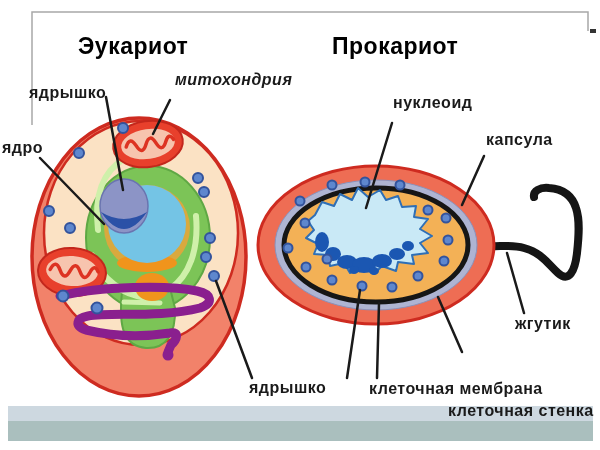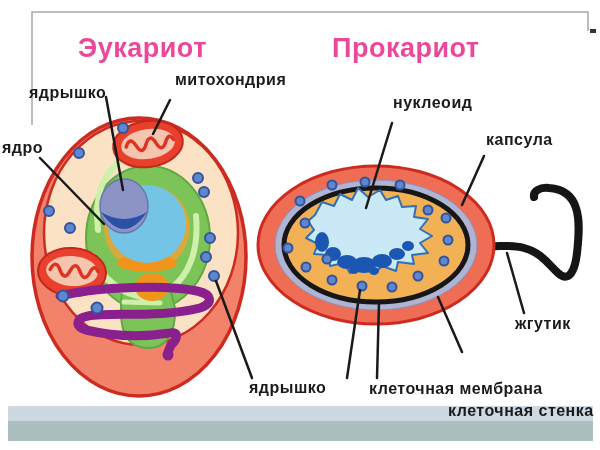--- a/index.html
+++ b/index.html
@@ -1,21 +1,21 @@
 <!DOCTYPE html>
 <html><head>
 <meta charset="utf-8">
 <style>
   html,body{margin:0;padding:0;background:#fff;}
   #stage{position:relative;width:600px;height:450px;background:#ffffff;overflow:hidden;
          font-family:"Liberation Sans",sans-serif;}
   #art{position:absolute;left:0;top:0;}
   .lbl{position:absolute;font-weight:bold;font-size:16px;line-height:1.05;color:#1a1a1a;
        letter-spacing:0.5px;white-space:nowrap;}
-  .title{position:absolute;font-weight:bold;font-size:27px;color:#ec4899;
+  .title{position:absolute;font-weight:bold;font-size:23px;color:#000000;
          letter-spacing:0.5px;white-space:nowrap;}
 </style>
 </head>
 <body>
 
 <div id="stage">
 
   <svg id="art" width="600" height="450" viewBox="0 0 600 450">
 
     <polyline points="32,125 32,12 588,12 588,31" fill="none" stroke="#a8a8a8" stroke-width="1.5"></polyline>
@@ -138,21 +138,21 @@
       <line x1="484" y1="156" x2="462" y2="205"></line>
       <line x1="507" y1="253" x2="524" y2="313"></line>
       <line x1="438" y1="297" x2="462" y2="352"></line>
       <line x1="379" y1="303" x2="377" y2="378"></line>
     </g>
   </svg>
 
   <div class="title" style="left:78px;top:33px;">Эукариот</div>
   <div class="title" style="left:332px;top:33px;">Прокариот</div>
 
-  <div class="lbl" style="left:175px;top:72px;">митохондрия</div>
+  <div class="lbl" style="left:175px;top:72px;font-style:italic;">митохондрия</div>
   <div class="lbl" style="left:29px;top:85px;">ядрышко</div>
   <div class="lbl" style="left:2px;top:140px;">ядро</div>
   <div class="lbl" style="left:249px;top:380px;">ядрышко</div>
 
   <div class="lbl" style="left:393px;top:95px;text-align:right;">нуклеоид</div>
   <div class="lbl" style="left:486px;top:132px;">капсула</div>
   <div class="lbl" style="left:515px;top:316px;">жгутик</div>
   <div class="lbl" style="left:448px;top:356px;margin-top:47px;">клеточная стенка</div>
   <div class="lbl" style="left:369px;top:381px;">клеточная мембрана</div>
 </div>

